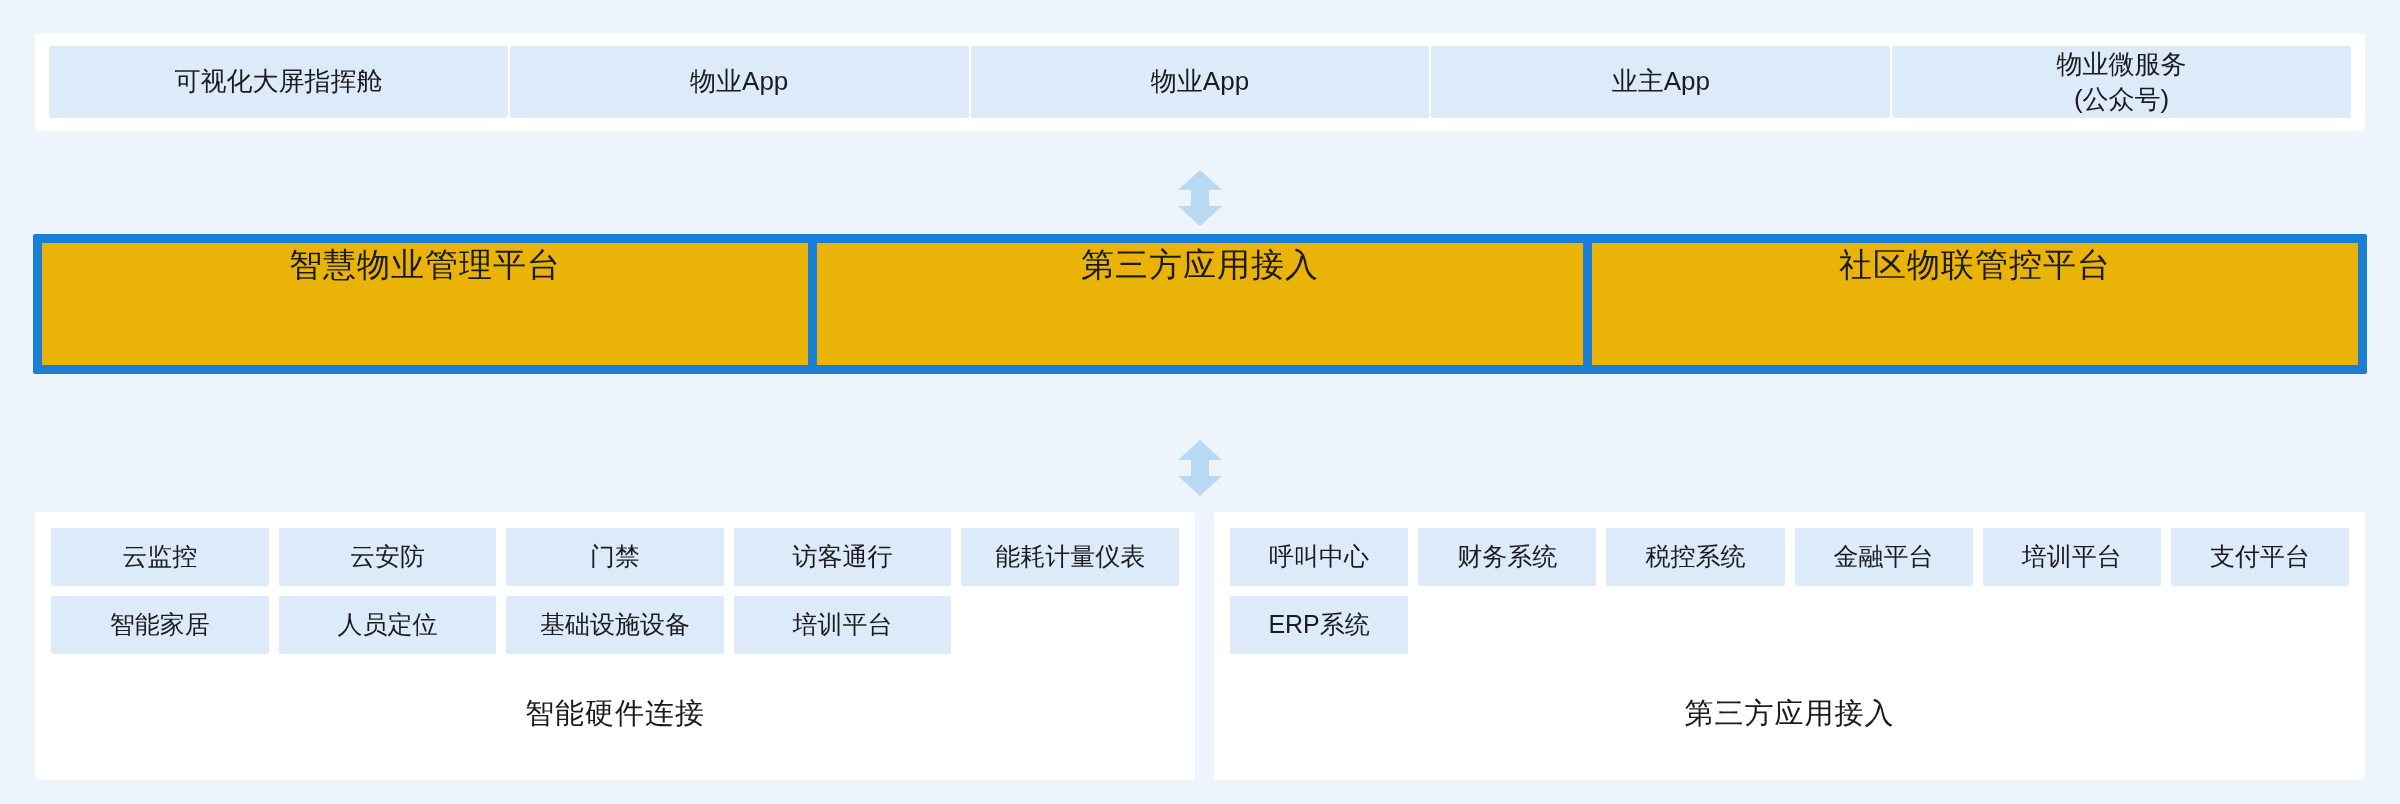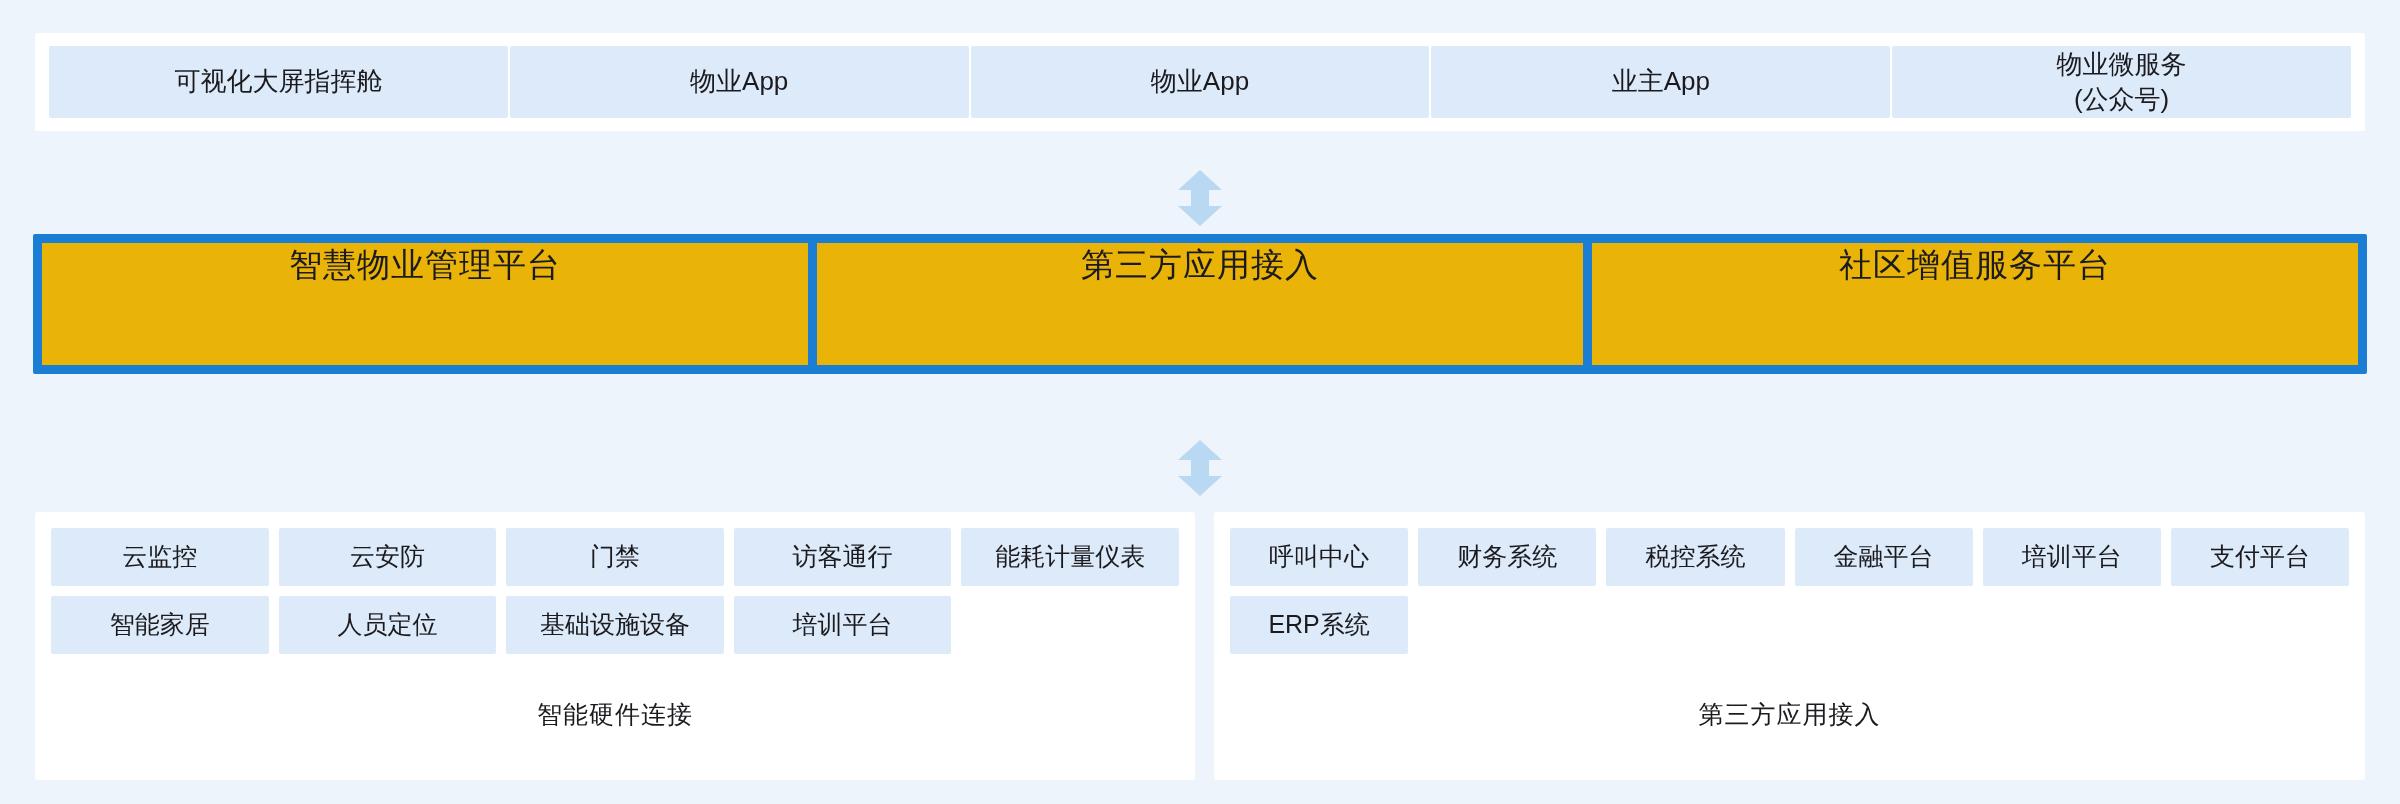--- a/index.html
+++ b/index.html
@@ -115,21 +115,21 @@
   .grid .card { font-size: 25px; }
   .grid .card.empty {
     background: transparent;
   }
 
   .section-label {
     flex: 1 1 auto;
     display: flex;
     align-items: center;
     justify-content: center;
-    font-size: 25px;
+    font-size: 29px;
     color: #1b1b1f;
     letter-spacing: 1px;
     padding-bottom: 6px;
   }
 </style>
 </head>
 <body>
 
 <div id="stage">
 
@@ -158,21 +158,21 @@
   </div>
 
   <div id="platform-row">
     <div class="platform-card">
         <span>智慧物业管理平台</span>
       </div>
     <div class="platform-card">
         <span>第三方应用接入</span>
       </div>
     <div class="platform-card">
-        <span>社区增值服务平台</span>
+        <span>社区物联管控平台</span>
       </div>
   </div>
 
   <div class="arrow" id="arrow-bottom">
     <svg viewBox="0 0 44 56" xmlns="http://www.w3.org/2000/svg" aria-hidden="true">
       <polygon points="22,0 44,20 31,20 31,36 44,36 22,56 0,36 13,36 13,20 0,20" fill="#b9d8f2"></polygon>
     </svg>
   </div>
 
   <div id="bottom-row">

